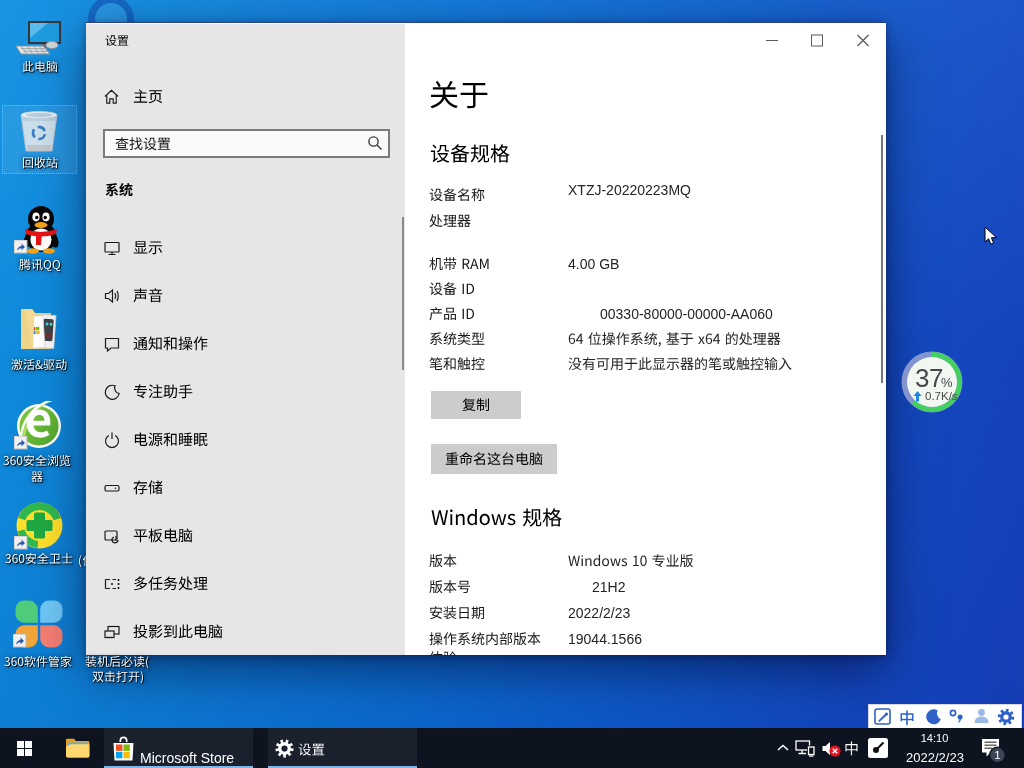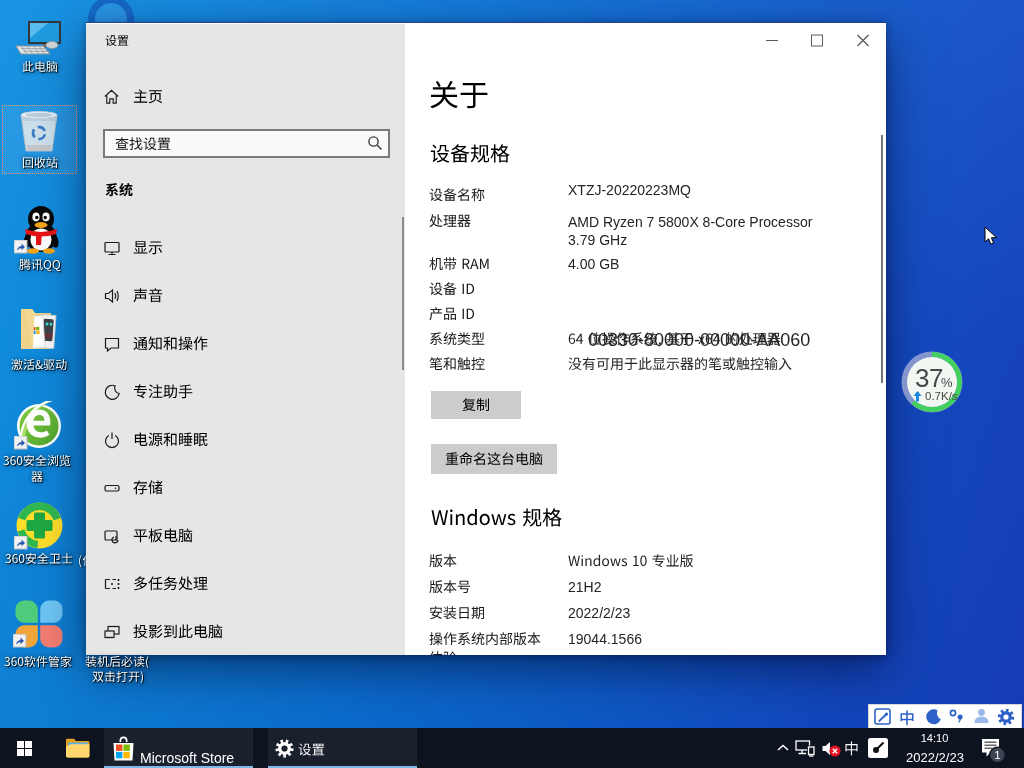--- a/index.html
+++ b/index.html
@@ -561,24 +561,23 @@
       <path transform="translate(0.00,13.50) scale(0.013500)" d="M122 -776C175 -729 242 -662 273 -619L324 -672C292 -713 225 -778 171 -822ZM43 -526V-454H184V-95C184 -49 153 -16 134 -4C148 11 168 42 175 60C190 40 217 20 395 -112C386 -127 374 -155 368 -175L257 -94V-526ZM491 -804V-693C491 -619 469 -536 337 -476C351 -464 377 -435 386 -420C530 -489 562 -597 562 -691V-734H739V-573C739 -497 753 -469 823 -469C834 -469 883 -469 898 -469C918 -469 939 -470 951 -474C948 -491 946 -520 944 -539C932 -536 911 -534 897 -534C884 -534 839 -534 828 -534C812 -534 810 -543 810 -572V-804ZM805 -328C769 -248 715 -182 649 -129C582 -184 529 -251 493 -328ZM384 -398V-328H436L422 -323C462 -231 519 -151 590 -86C515 -38 429 -5 341 15C355 31 371 61 377 80C474 54 566 16 647 -39C723 17 814 58 917 83C926 62 947 32 963 16C867 -4 781 -39 708 -86C793 -160 861 -256 901 -381L855 -401L842 -398Z"></path>
       <path transform="translate(13.50,13.50) scale(0.013500)" d="M651 -748H820V-658H651ZM417 -748H582V-658H417ZM189 -748H348V-658H189ZM190 -427V-6H57V50H945V-6H808V-427H495L509 -486H922V-545H520L531 -603H895V-802H117V-603H454L446 -545H68V-486H436L424 -427ZM262 -6V-68H734V-6ZM262 -275H734V-217H262ZM262 -320V-376H734V-320ZM262 -172H734V-113H262Z"></path>
     </svg>
     <svg style="position:absolute;left:844.0px;top:739.0px;" width="17.0" height="19.5" fill="#fff">
       <path transform="translate(0.00,15.00) scale(0.015000)" d="M458 -840V-661H96V-186H171V-248H458V79H537V-248H825V-191H902V-661H537V-840ZM171 -322V-588H458V-322ZM825 -322H537V-588H825Z"></path>
     </svg>
     <svg style="position:absolute;left:899.0px;top:707.5px;" width="18.0" height="20.8" fill="#2e62c8">
       <path transform="translate(0.00,16.00) scale(0.016000)" d="M448 -844V-668H93V-178H187V-238H448V83H547V-238H809V-183H907V-668H547V-844ZM187 -331V-575H448V-331ZM809 -331H547V-575H809Z"></path>
     </svg>
     <div class="abs" style="left:568px;top:182px;font-size:14px;color:#242424;white-space:nowrap;line-height:1.2;">XTZJ-20220223MQ</div>
-    <div class="abs" style="left:568px;top:213px;font-size:14px;color:#242424;white-space:nowrap;line-height:1.2;line-height:18px;">AMD Ryzen 7 5800X 8-Core Processor<br>3.79 GHz</div>
     <div class="abs" style="left:568px;top:256px;font-size:14px;color:#242424;white-space:nowrap;line-height:1.2;">4.00 GB</div>
-    <div class="abs" style="left:588px;top:306px;font-size:18px;color:#242424;white-space:nowrap;line-height:1.2;margin-top:24px;">00330-80000-00000-AA060</div>
-    <div class="abs" style="left:568px;top:579px;font-size:14px;color:#242424;white-space:nowrap;line-height:1.2;">21H2</div>
+    <div class="abs" style="left:600px;top:306px;font-size:14px;color:#242424;white-space:nowrap;line-height:1.2;">00330-80000-00000-AA060</div>
+    <div class="abs" style="left:592px;top:579px;font-size:14px;color:#242424;white-space:nowrap;line-height:1.2;">21H2</div>
     <div class="abs" style="left:568px;top:605px;font-size:14px;color:#242424;white-space:nowrap;line-height:1.2;">2022/2/23</div>
     <div class="abs" style="left:568px;top:631px;font-size:14px;color:#242424;white-space:nowrap;line-height:1.2;">19044.1566</div>
     <div class="abs" style="left:140px;top:740px;font-size:14px;color:#fff;white-space:nowrap;line-height:1.2;margin-top:10px;">Microsoft Store</div>
     <div class="abs" style="left:934.5px;top:731.5px;font-size:11px;color:#fff;white-space:nowrap;line-height:1.2;transform:translateX(-50%);">14:10</div>
     <div class="abs" style="left:935px;top:749.5px;font-size:13px;color:#fff;white-space:nowrap;line-height:1.2;transform:translateX(-50%);">2022/2/23</div>
     <div class="abs" style="left:915px;top:363px;font-size:26px;color:#45494c;white-space:nowrap;line-height:1.2;letter-spacing:-.5px;">37</div>
     <div class="abs" style="left:941px;top:374.5px;font-size:13px;color:#45494c;white-space:nowrap;line-height:1.2;">%</div>
     <div class="abs" style="left:925px;top:389.5px;font-size:11.5px;color:#4b4b45;white-space:nowrap;line-height:1.2;">0.7K/s</div>
     <svg class="abs" style="left:913px;top:391px" width="9" height="11" viewBox="0 0 9 11">
       <path d="M4.5 0 L8.6 5 L6 5 L6 10.6 L3 10.6 L3 5 L0.4 5 Z" fill="#1e88e5"></path>

